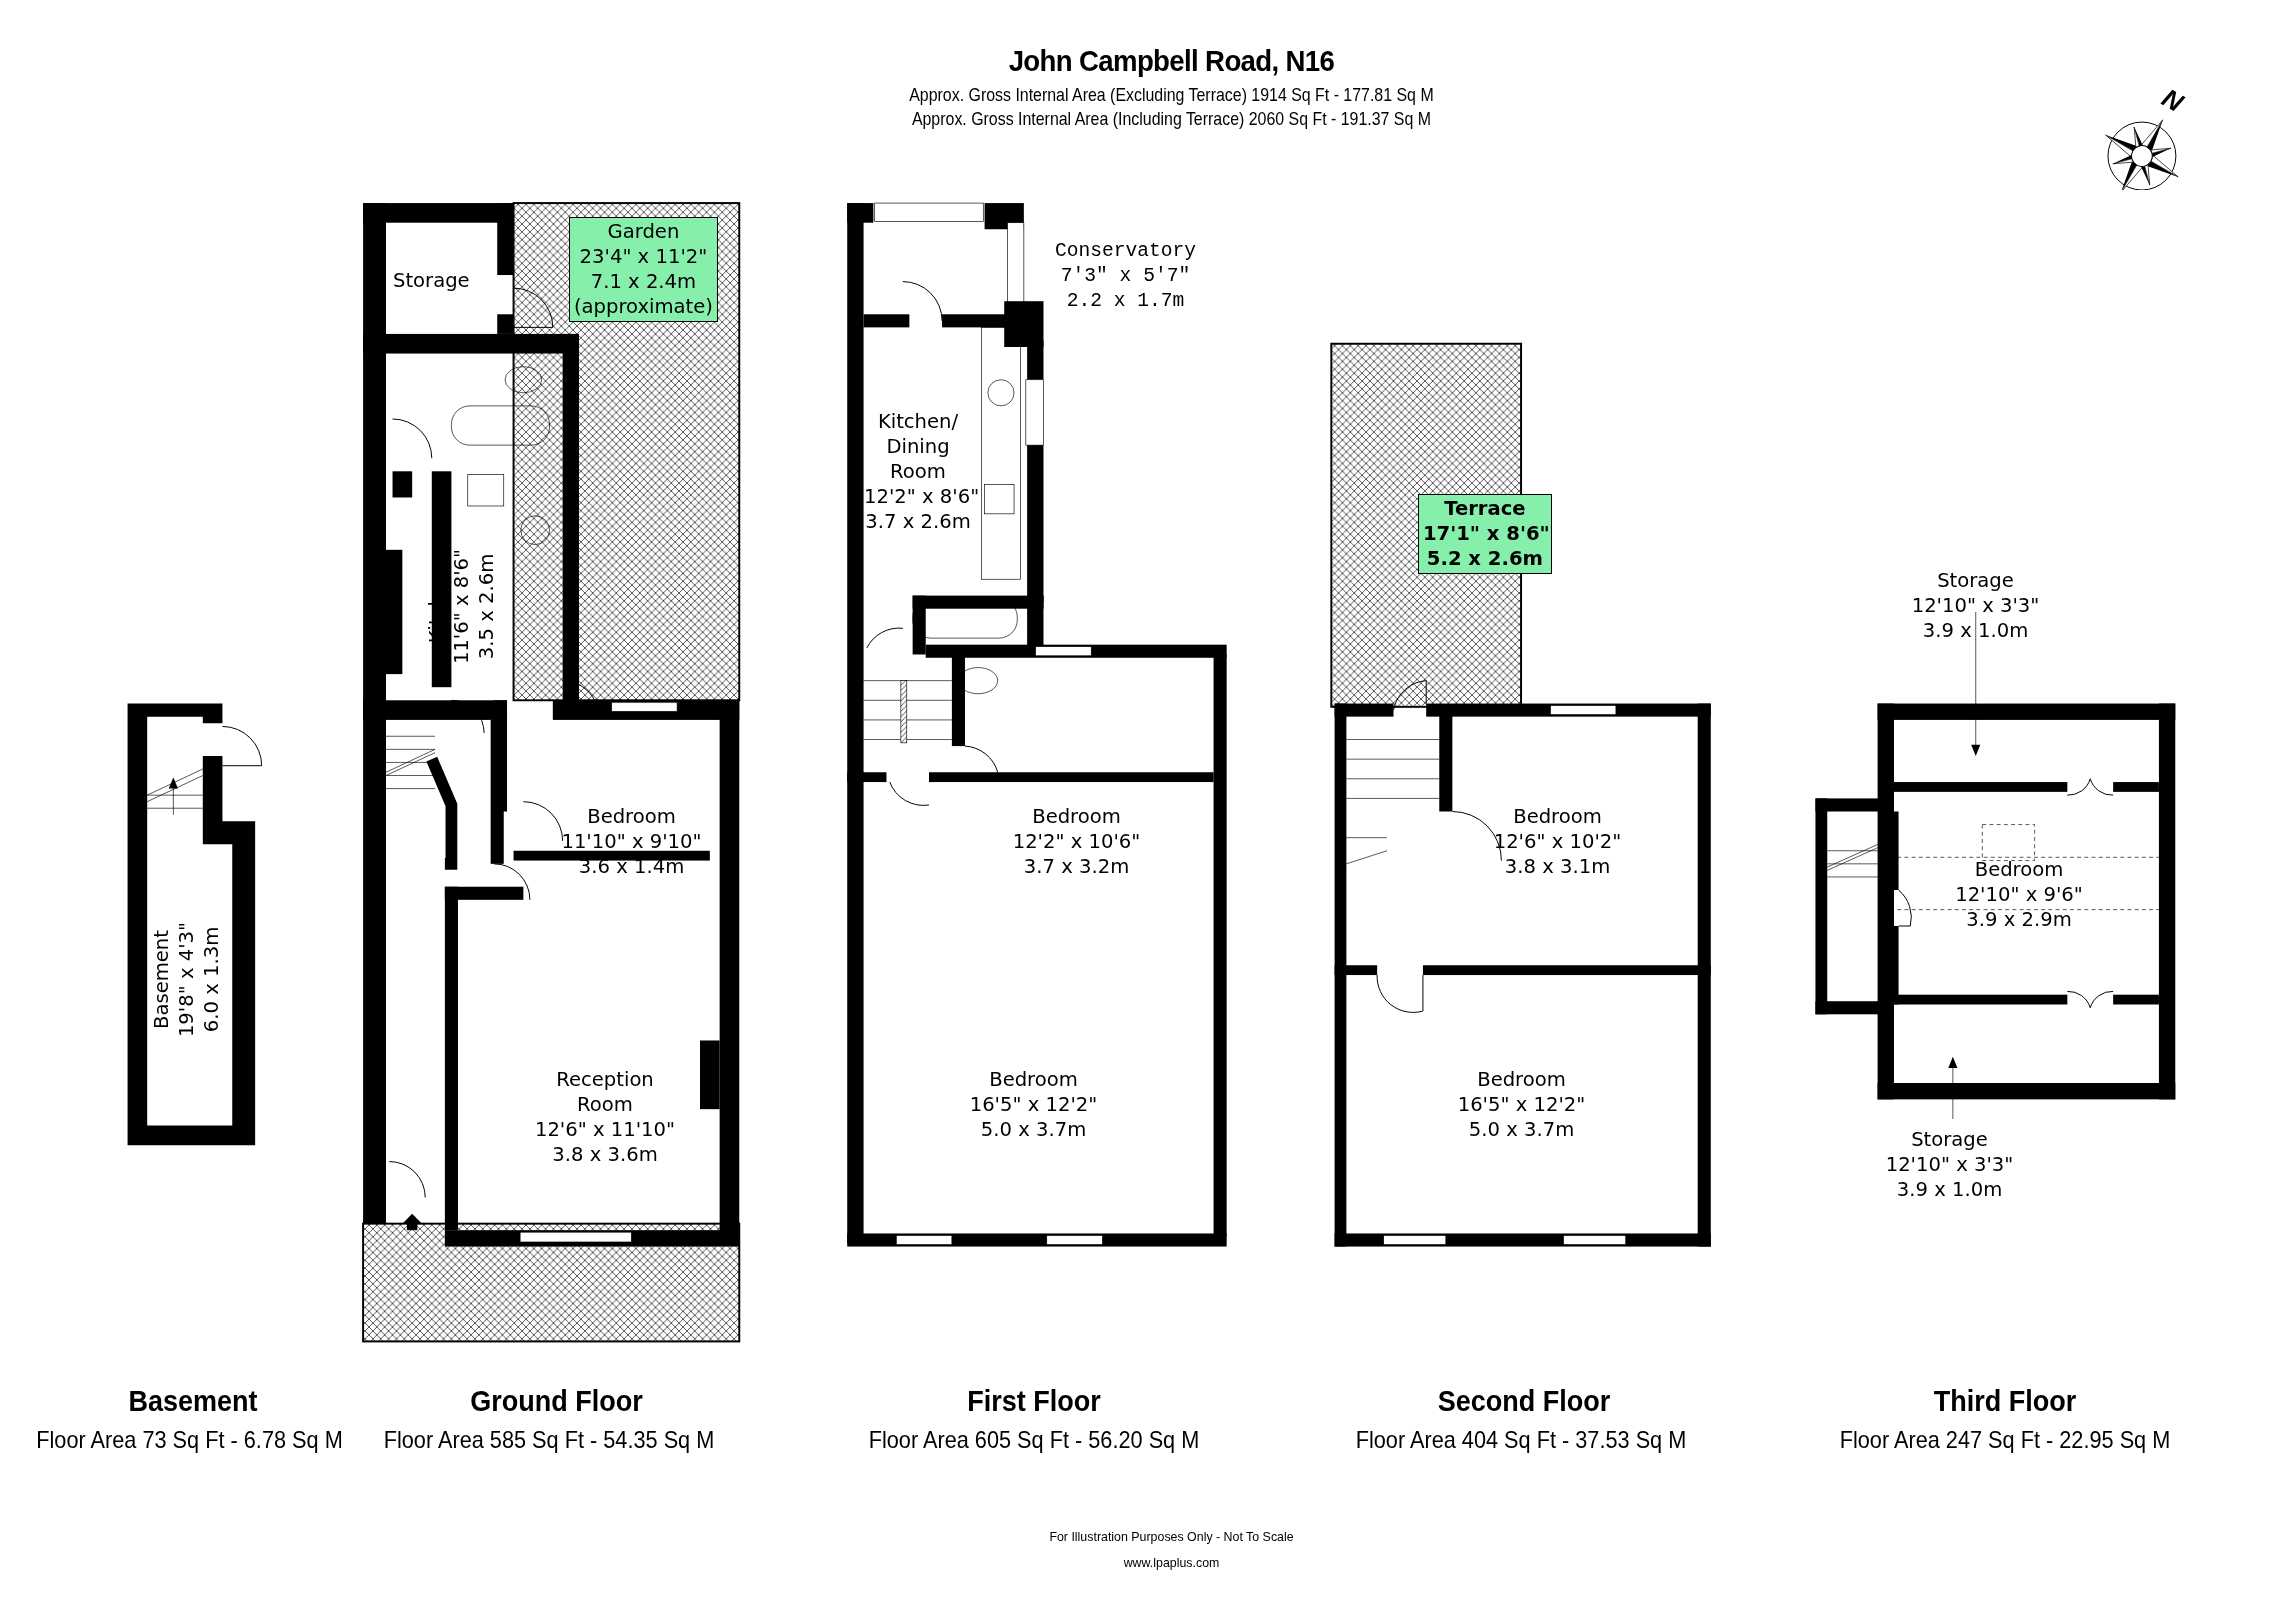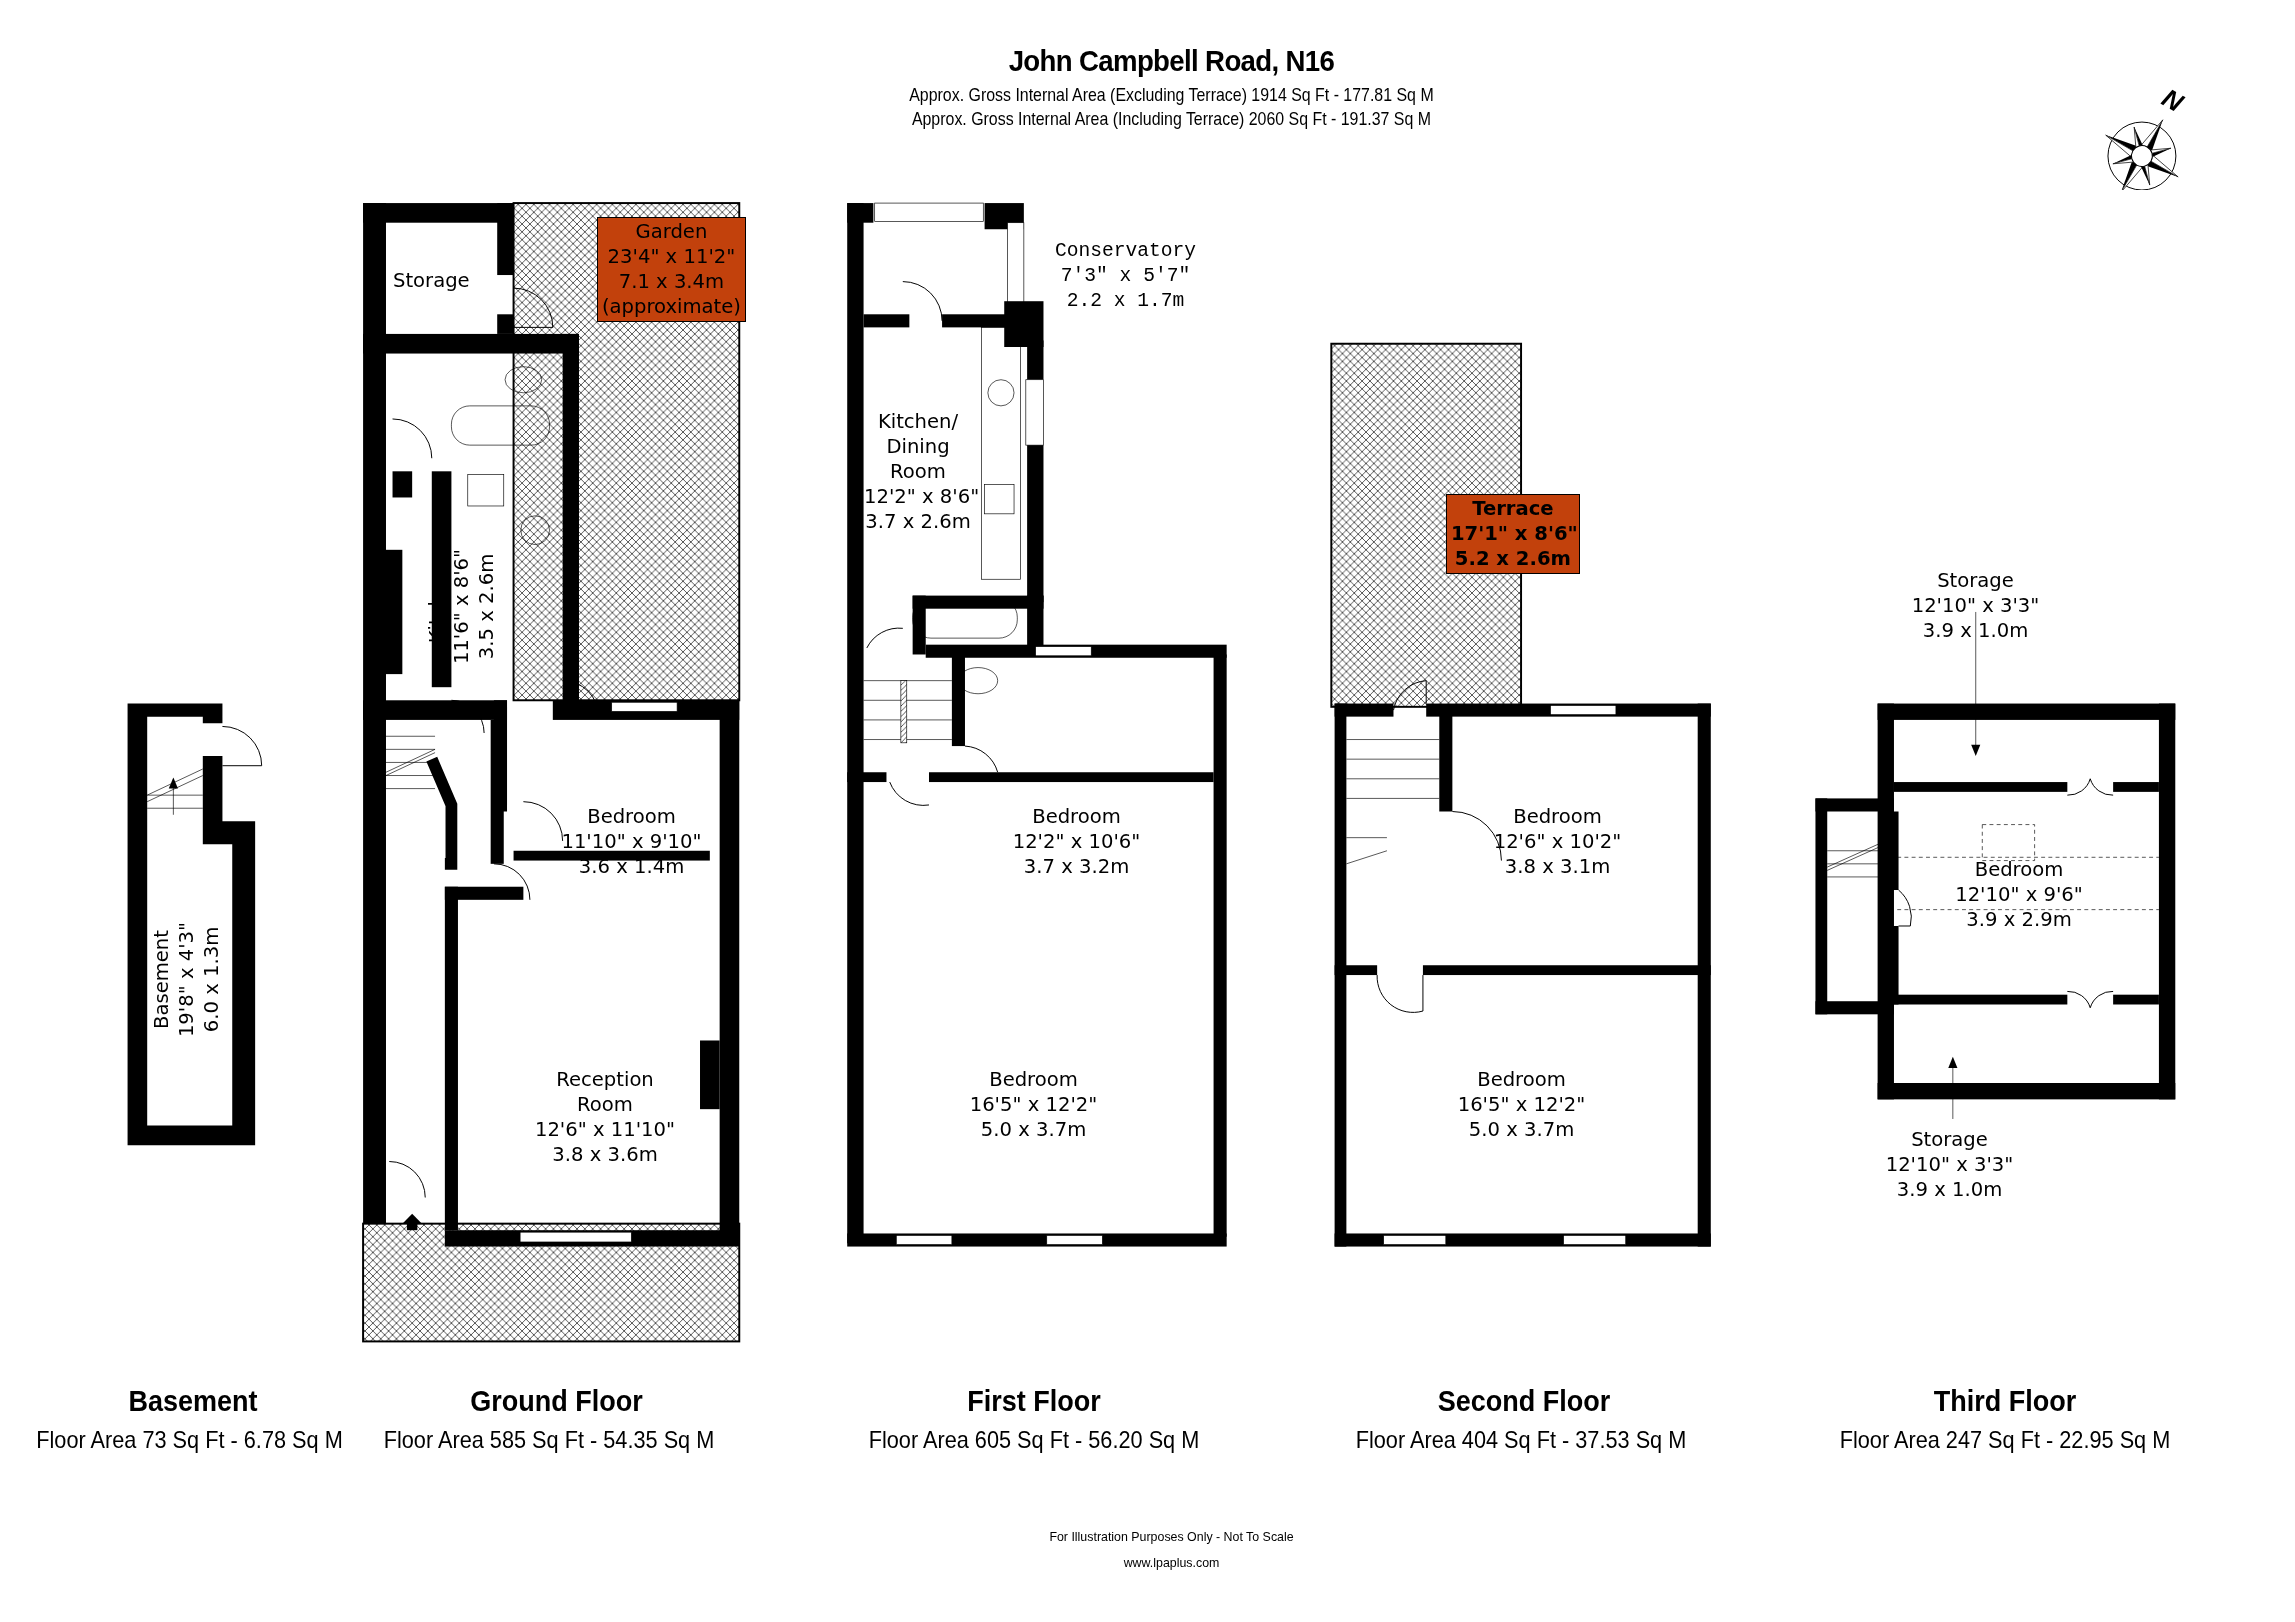--- a/index.html
+++ b/index.html
@@ -1,21 +1,21 @@
 <!DOCTYPE html>
 <html style="font-size:10.5px"><head>
 <meta charset="utf-8">
 <style>
   html, body { margin:0; padding:0; background:#ffffff; }
   body { width:2295px; height:1623px; position:relative; overflow:hidden; font-family:"Liberation Sans", sans-serif; color:#000; }
   .abs { position:absolute; }
   .title { left:0; width:2343px; top:44px; text-align:center; font-weight:bold; font-size:30px; letter-spacing:-0.7px; transform:scaleX(0.92); transform-origin:1171px 0; }
   .subtitle { left:0; width:2343px; text-align:center; font-size:17.7px; transform:scaleX(0.9); transform-origin:1171px 0; }
   .room-label { position:absolute; text-align:center; font-family:"DejaVu Sans", sans-serif; font-size:19.6px; line-height:25px; white-space:nowrap; }
-  .boxed { background:#c2410c; border:1.3px solid #000; padding:1.3px 3.9px;margin-left:28px; }
+  .boxed { background:#86efac; border:1.3px solid #000; padding:1.3px 3.9px; }
   .floor-name { position:absolute; font-weight:bold; font-size:30px; text-align:center; transform:scaleX(0.9); }
   .floor-area { position:absolute; font-size:23.6px; text-align:center; white-space:nowrap; transform:scaleX(0.92); }
   .footer { position:absolute; left:0; width:2343px; text-align:center; font-size:12.4px; }
   svg.plan { position:absolute; left:0; top:0; }
 </style>
 </head>
 <body>
 
 <div class="abs title">John Campbell Road, N16</div>
 <div class="abs subtitle" style="top:85px;">Approx. Gross Internal Area (Excluding Terrace)  1914 Sq Ft - 177.81 Sq M</div>
@@ -239,21 +239,21 @@
 <div class="room-label" style="left:88px; top:942px; transform:rotate(-90deg); transform-origin:center; width:196px;">
   <div>Basement</div>
   <div>19'8" x 4'3"</div>
   <div>6.0 x 1.3m</div>
 </div>
 
 <div class="room-label" style="left:393px; top:268px;">Storage</div>
 <div class="room-label boxed" style="left:569px; top:217px;">
   <div>Garden</div>
   <div>23'4" x 11'2"</div>
-  <div>7.1 x 3.4m</div>
+  <div>7.1 x 2.4m</div>
   <div>(approximate)</div>
 </div>
 <div class="room-label" style="left:383px; top:569px; transform:rotate(-90deg); width:157px;">
   <div>Kitchen</div>
   <div>11'6" x 8'6"</div>
   <div>3.5 x 2.6m</div>
 </div>
 <div class="room-label" style="left:540px; top:804px; width:183px;">
   <div>Bedroom</div>
   <div>11'10" x 9'10"</div>

